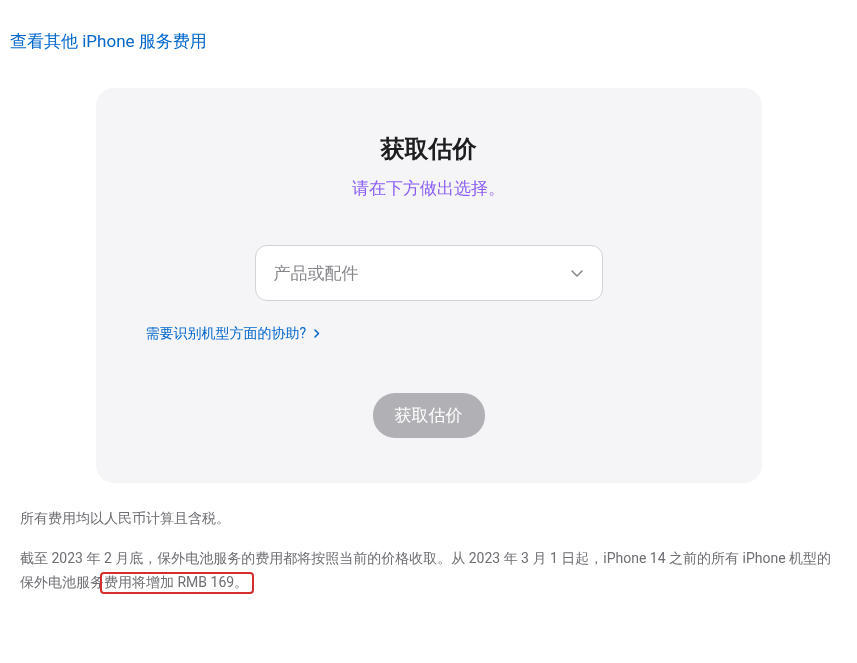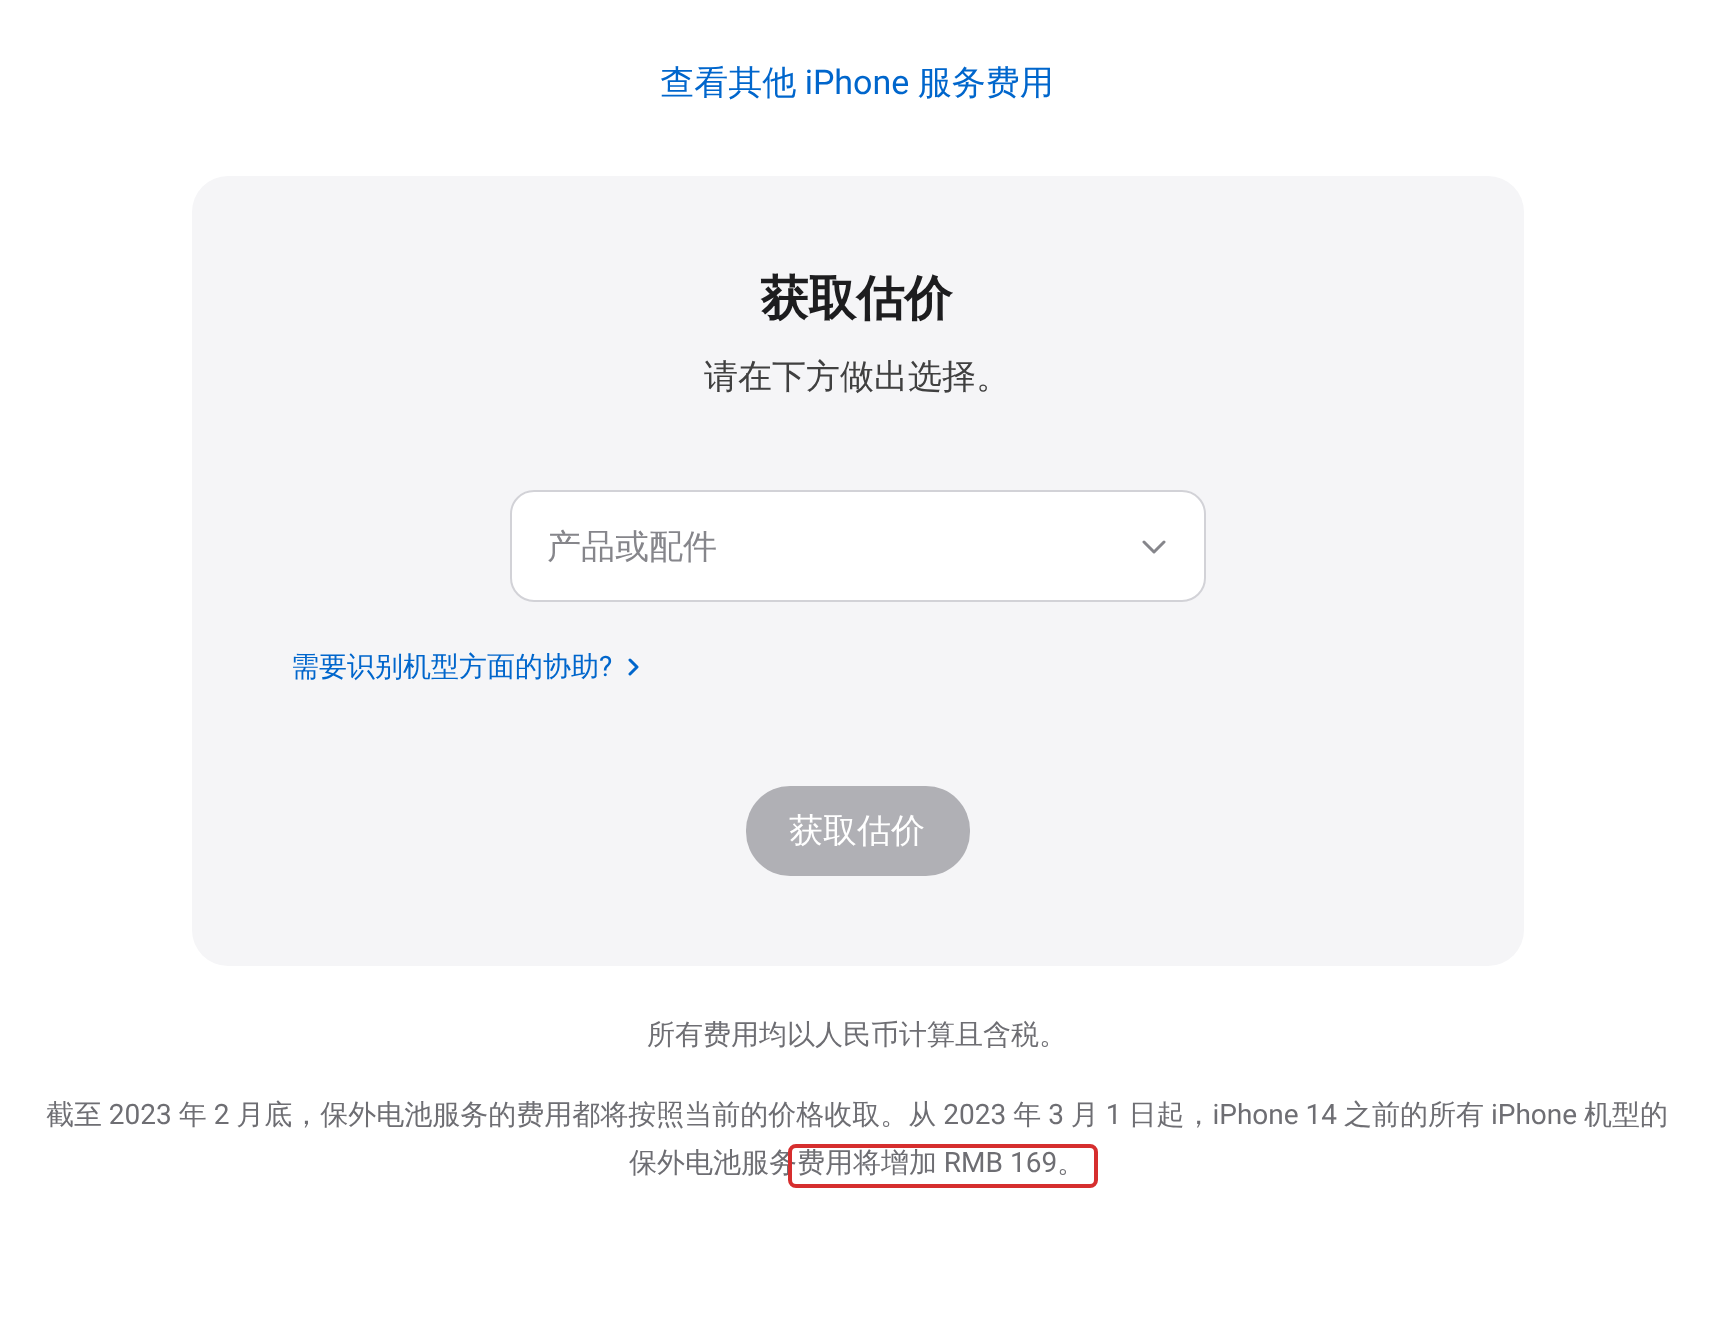--- a/index.html
+++ b/index.html
@@ -10,21 +10,21 @@
     body {
       font-family: -apple-system, BlinkMacSystemFont, "Segoe UI", Roboto, Helvetica, Arial, sans-serif;
       background: #ffffff;
       width: 857px;
       height: 663px;
     }
     .page {
       padding: 30px 10px 0;
     }
     .top-link {
-      text-align: center;
+      text-align: left;
       margin-bottom: 35px;
     }
     .top-link a {
       color: #0066cc;
       text-decoration: none;
       font-size: 17px;
     }
     .card {
       width: 666px;
       margin: 0 auto;
@@ -34,21 +34,21 @@
       text-align: center;
     }
     .card-title {
       font-size: 24px;
       font-weight: 600;
       color: #1d1d1f;
       margin-bottom: 12px;
     }
     .card-subtitle {
       font-size: 17px;
-      color: #404040;
+      color: #8b5cf6;
       margin-bottom: 45px;
     }
     .dropdown-wrapper {
       width: 348px;
       margin: 0 auto 22px;
       position: relative;
     }
     .dropdown {
       width: 100%;
       height: 56px;
@@ -103,21 +103,20 @@
     }
     .footer {
       padding: 24px 0 0 0;
       margin: 0 10px;
     }
     .footer p {
       font-size: 14px;
       color: #6e6e73;
       line-height: 1.7;
       margin-bottom: 16px;
-      text-align: center;
     }
     .highlight {
       position: relative;
       display: inline;
     }
     .highlight-box {
       position: absolute;
       border: 2px solid #d62e2e;
       border-radius: 4px;
       padding: 1px 4px;

